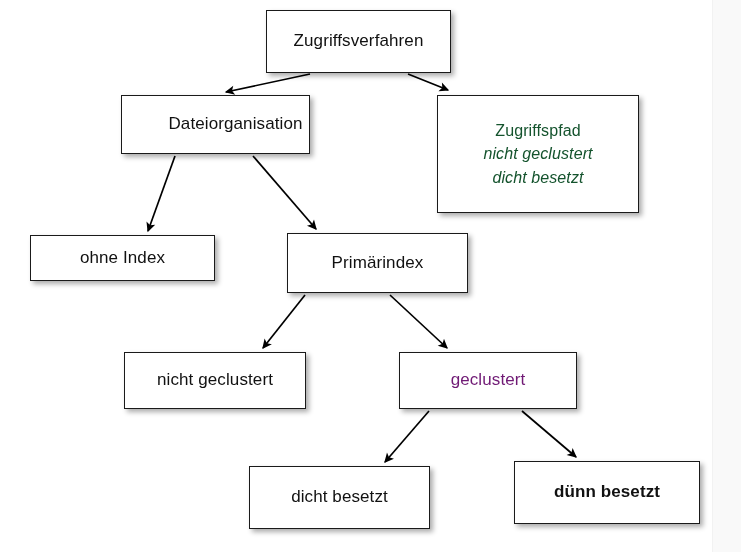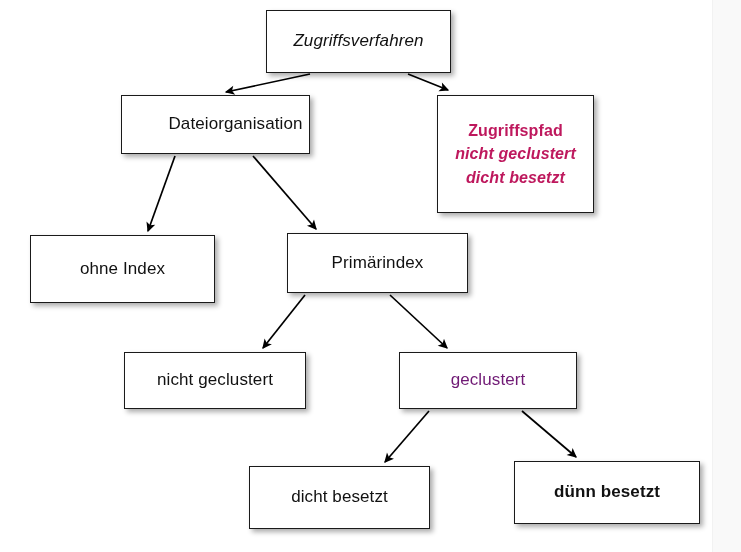--- a/index.html
+++ b/index.html
@@ -83,32 +83,32 @@
       <line x1="408" y1="74" x2="448" y2="90" stroke="#000000" stroke-width="1.7" marker-end="url(#arrowhead)"></line>
       <line x1="175" y1="156" x2="148" y2="231" stroke="#000000" stroke-width="1.7" marker-end="url(#arrowhead)"></line>
       <line x1="253" y1="156" x2="316" y2="229" stroke="#000000" stroke-width="1.7" marker-end="url(#arrowhead)"></line>
       <line x1="305" y1="295" x2="263" y2="348" stroke="#000000" stroke-width="1.7" marker-end="url(#arrowhead)"></line>
       <line x1="390" y1="295" x2="447" y2="348" stroke="#000000" stroke-width="1.7" marker-end="url(#arrowhead)"></line>
       <line x1="429" y1="411" x2="385" y2="462" stroke="#000000" stroke-width="1.7" marker-end="url(#arrowhead)"></line>
       <line x1="522" y1="411" x2="576" y2="457" stroke="#000000" stroke-width="1.7" marker-end="url(#arrowhead)"></line>
     </svg>
 
   <div id="nodes-layer">
-      <div class="node" style="left: 266px; top: 10px; width: 185px; height: 63px; border-color: rgb(26, 26, 26); color: rgb(17, 17, 17); font-style: italic;">
+      <div class="node" style="left: 266px; top: 10px; width: 185px; height: 63px; border-color: rgb(26, 26, 26); color: rgb(17, 17, 17);">
         <span class="line">Zugriffsverfahren</span>
       </div>
       <div class="node" style="left: 121px; top: 95px; width: 189px; height: 59px; border-color: rgb(26, 26, 26); color: rgb(17, 17, 17); padding-left: 40px;">
         <span class="line">Dateiorganisation</span>
       </div>
-      <div class="node multi" style="left: 437px; top: 95px; width: 157px; height: 118px; border-color: rgb(26, 26, 26); color: #be185d; font-weight: bold;">
+      <div class="node multi" style="left: 437px; top: 95px; width: 202px; height: 118px; border-color: rgb(26, 26, 26); color: #14532d;">
         <span class="line">Zugriffspfad</span>
         <span class="line italic">nicht geclustert</span>
         <span class="line italic">dicht besetzt</span>
       </div>
-      <div class="node" style="left: 30px; top: 235px; width: 185px; height: 68px; border-color: rgb(26, 26, 26); color: rgb(17, 17, 17);">
+      <div class="node" style="left: 30px; top: 235px; width: 185px; height: 46px; border-color: rgb(26, 26, 26); color: rgb(17, 17, 17);">
         <span class="line">ohne Index</span>
       </div>
       <div class="node" style="left: 255px; top: 233px; width: 181px; height: 60px; border-color: rgb(26, 26, 26); color: rgb(17, 17, 17); margin-left: 32px;">
         <span class="line">Primärindex</span>
       </div>
       <div class="node" style="left: 124px; top: 352px; width: 182px; height: 57px; border-color: rgb(26, 26, 26); color: rgb(17, 17, 17);">
         <span class="line">nicht geclustert</span>
       </div>
       <div class="node" style="left: 399px; top: 352px; width: 178px; height: 57px; border-color: rgb(26, 26, 26); color: #701a75;">
         <span class="line">geclustert</span>

